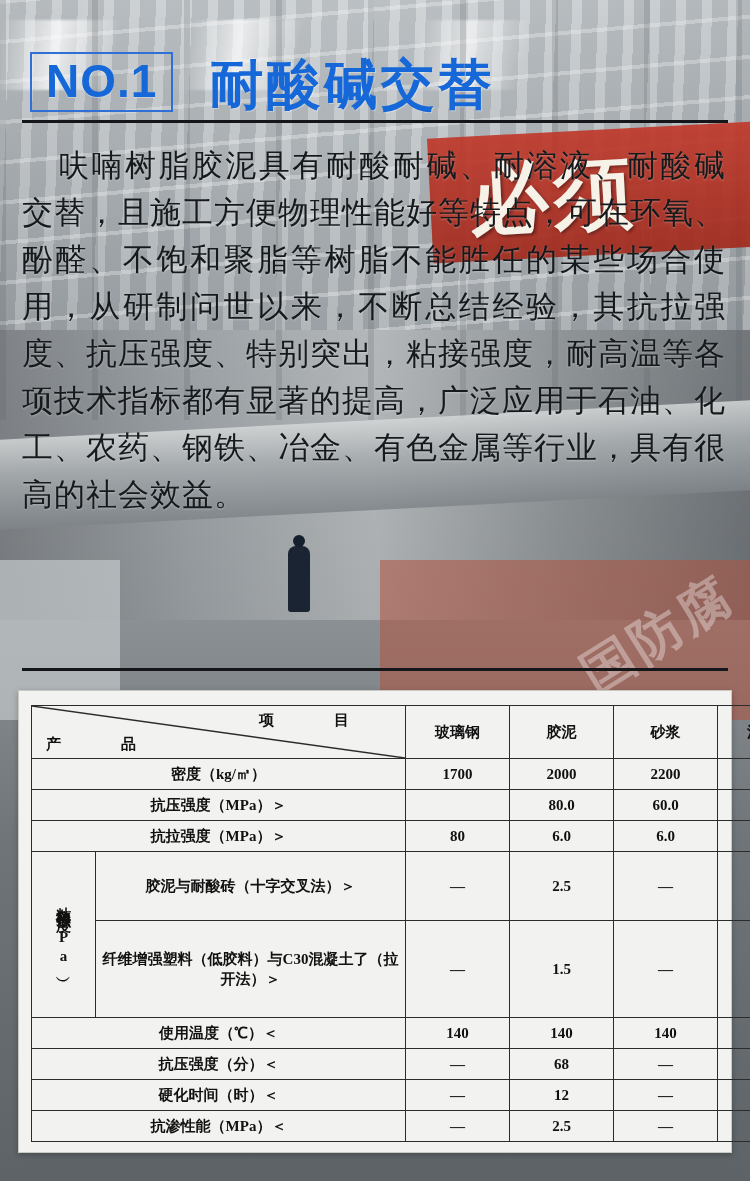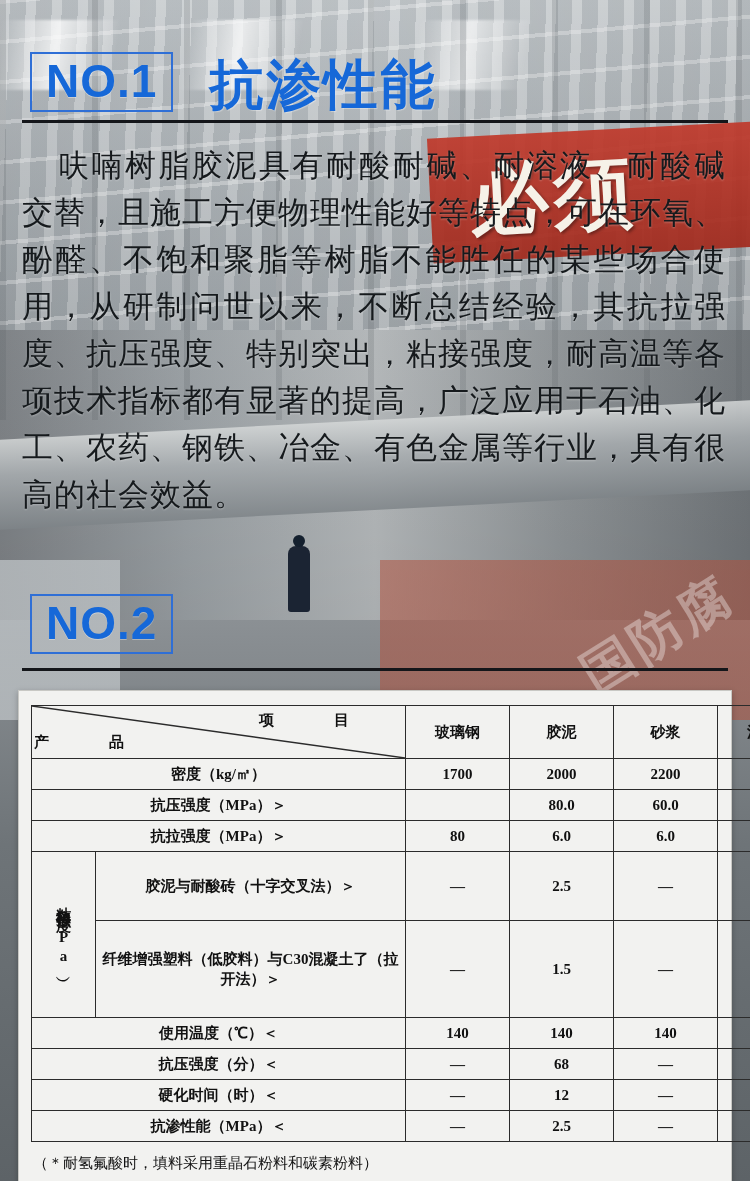--- a/index.html
+++ b/index.html
@@ -215,25 +215,24 @@
   .corner .diag svg { width: 100%; height: 100%; display:block; }
   .corner .lbl-item {
     position: absolute;
     right: 46px;
     top: 4px;
     font-weight: bold;
     letter-spacing: 10px;
   }
   .corner .lbl-prod {
     position: absolute;
-    left: 2px;
+    left: 14px;
     bottom: 4px;
     font-weight: bold;
     letter-spacing: 10px;
-    font-family: Liberation Mono, monospace;
   }
   .row-label { text-align: center; }
   .vert-label {
     writing-mode: vertical-rl;
     text-orientation: upright;
     letter-spacing: 3px;
     display: inline-block;
     line-height: 18px;
   }
   .note {
@@ -258,28 +257,27 @@
     <div class="bg-floor"></div>
     <div class="bg-machines"></div>
     <div class="bg-banner"></div>
     <div class="bg-banner-text">必须</div>
     <div class="bg-person"></div>
     <div class="bg-watermark">国防腐</div>
   </div>
 
   <div class="section-head" style="top:52px;">
     <span class="no-badge">NO.1</span>
-    <span class="head-title">抗渗性能</span>
+    <span class="head-title">耐酸碱交替</span>
   </div>
   <div class="rule" style="top:120px;"></div>
 
   <div class="feature-text">呋喃树脂胶泥具有耐酸耐碱、耐溶液、耐酸碱交替，且施工方便物理性能好等特点，可在环氧、酚醛、不饱和聚脂等树脂不能胜任的某些场合使用，从研制问世以来，不断总结经验，其抗拉强度、抗压强度、特别突出，粘接强度，耐高温等各项技术指标都有显著的提高，广泛应用于石油、化工、农药、钢铁、冶金、有色金属等行业，具有很高的社会效益。</div>
 
   <div class="section-head" style="top:594px;">
-    <span class="no-badge">NO.2</span>
   </div>
   <div class="rule" style="top:668px;"></div>
 
   <div class="table-card">
     <table class="spec">
       <colgroup>
         <col style="width:40px">
         <col style="width:24px">
         <col style="width:310px">
         <col style="width:104px">
@@ -373,16 +371,15 @@
 
         <tr>
           <td colspan="3" class="row-label">抗渗性能（MPa）＜</td>
           <td class="dash">—</td>
           <td>2.5</td>
           <td class="dash">—</td>
           <td class="dash">—</td>
         </tr>
       </tbody>
     </table>
-    <div class="note">（＊耐氢氟酸时，填料采用重晶石粉料和碳素粉料）</div>
   </div>
 
 </div>
 
 </body></html>

